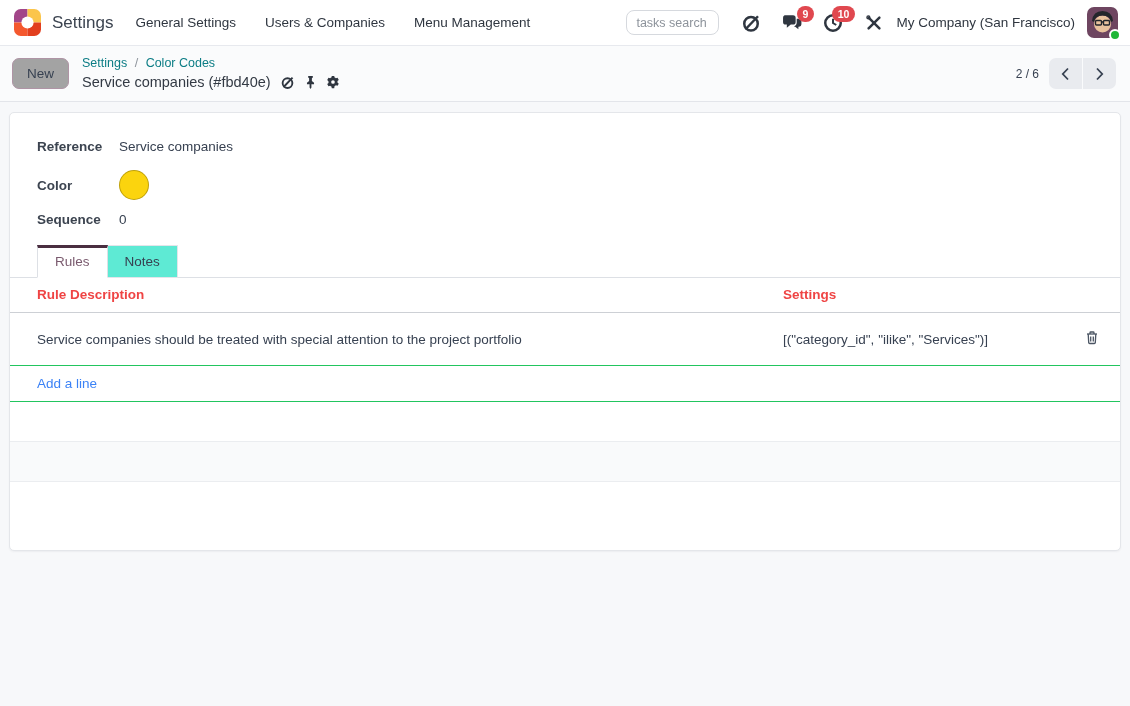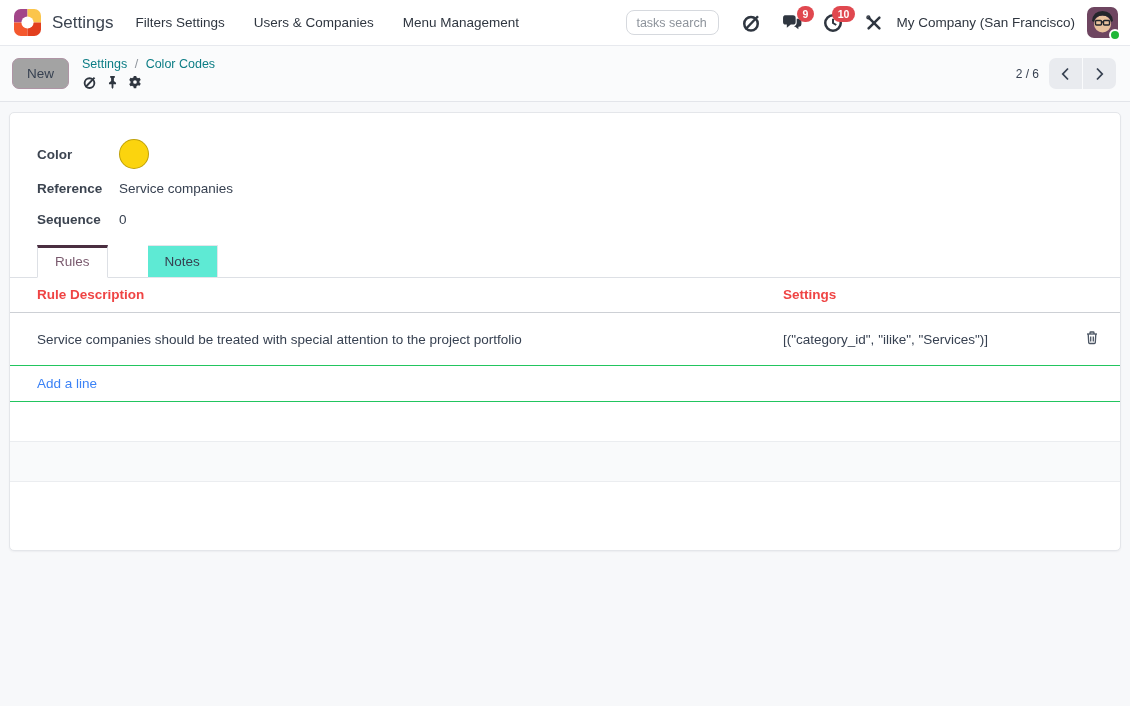--- a/index.html
+++ b/index.html
@@ -74,21 +74,21 @@
   .field-row { display: flex; align-items: center; }
   .field-row.ref { margin-bottom: 16px; }
   .field-row.color { margin-bottom: 12px; }
   .field-label { width: 82px; font-weight: 700; color: #3c4450; font-size: 13.5px; flex-shrink: 0; }
   .field-value { font-size: 13.5px; color: #374151; }
   .color-swatch {
     width: 30px; height: 30px; border-radius: 50%;
     border: 1px solid rgba(120,100,0,.45); cursor: pointer;
   }
   
-  .tab-bar { display: flex; padding-left: 27px; border-bottom: 1px solid #dde0e5; margin-top: 18px; gap: 40px; }
+  .tab-bar { display: flex; padding-left: 27px; border-bottom: 1px solid #dde0e5; margin-top: 18px; }
   .tab { padding: 8px 17px; font-size: 13.5px; cursor: pointer; margin-bottom: -1px; }
   .tab.active {
     background: #fff; color: #7a5a6e; border: 1px solid #dde0e5; border-bottom: 1px solid #fff;
     border-top: 3px solid #4a2e40; padding-top: 6px;
   }
   .tab.inactive {
     background: #5eead4; color: #374151; border: 1px solid #e3e5ea; border-left: none;
   }
   
   table.rules { width: 100%; border-collapse: collapse; table-layout: fixed; font-size: 13.5px; }
@@ -123,21 +123,21 @@
       <g clip-path="url(#lr)">
         <rect width="14" height="14" fill="#a24689"></rect>
         <rect x="14" width="14" height="14" fill="#fbc54b"></rect>
         <rect y="14" width="14" height="14" fill="#f4582e"></rect>
         <rect x="14" y="14" width="14" height="14" fill="#e23f1e"></rect>
         <circle cx="14" cy="14" r="6.3" fill="#fff"></circle>
       </g>
     </svg>
   </span>
   <div class="app-name">Settings</div>
-  <div class="menu-item">Filters Settings</div>
+  <div class="menu-item">General Settings</div>
   <div class="menu-item">Users &amp; Companies</div>
   <div class="menu-item">Menu Management</div>
   <div class="nav-spacer"></div>
 
   <input class="search-box" placeholder="tasks search" style="">
 
   <div class="systray-item">
     <svg width="20" height="20" viewBox="0 0 16 16" fill="none" stroke="#2f3640" stroke-width="2">
       <circle cx="8" cy="8.6" r="5.4"></circle>
       <line x1="3.6" y1="13" x2="13.6" y2="2.6"></line>
@@ -186,20 +186,21 @@
 <div class="control-panel">
   <button class="btn-new">New</button>
 
   <div class="breadcrumb-block">
     <div class="breadcrumb-line">
       <a class="breadcrumb-link">Settings</a>
       <span class="breadcrumb-sep">/</span>
       <a class="breadcrumb-link">Color Codes</a>
     </div>
     <div class="title-line">
+      <span class="record-title">Service companies (#fbd40e)</span>
       <span class="title-icon">
         <svg width="15" height="15" viewBox="0 0 16 16" fill="none" stroke="#2f3640" stroke-width="2">
           <circle cx="8" cy="8.6" r="5.2"></circle>
           <line x1="3.8" y1="12.8" x2="13.4" y2="2.8"></line>
         </svg>
       </span>
       <span class="title-icon">
         <svg width="13" height="14" viewBox="0 0 14 15" fill="#2f3640">
           <path d="M4.5 1h5v1.6l-1 .9v3l2.3 1.9v1.4H8v3.7L7 15l-1-1.5V9.8H3.2V8.4L5.5 6.5v-3l-1-.9z"></path>
         </svg>
@@ -227,27 +228,27 @@
           <polyline points="2,1.5 7.2,7 2,12.5"></polyline>
         </svg>
     </button>
   </div>
 </div>
 
 <div class="content">
   <div class="sheet">
 
     <div class="form-fields">
+      <div class="field-row ref">
+        <span class="field-label">Reference</span>
+        <span class="field-value">Service companies</span>
+      </div>
       <div class="field-row color">
         <span class="field-label">Color</span>
         <span class="color-swatch" style="background: rgb(251, 212, 14);"></span>
-      </div>
-      <div class="field-row ref">
-        <span class="field-label">Reference</span>
-        <span class="field-value">Service companies</span>
       </div>
       <div class="field-row">
         <span class="field-label">Sequence</span>
         <span class="field-value">0</span>
       </div>
     </div>
 
     <div class="tab-bar">
       <div class="tab active">Rules</div>
       <div class="tab inactive">Notes</div>

